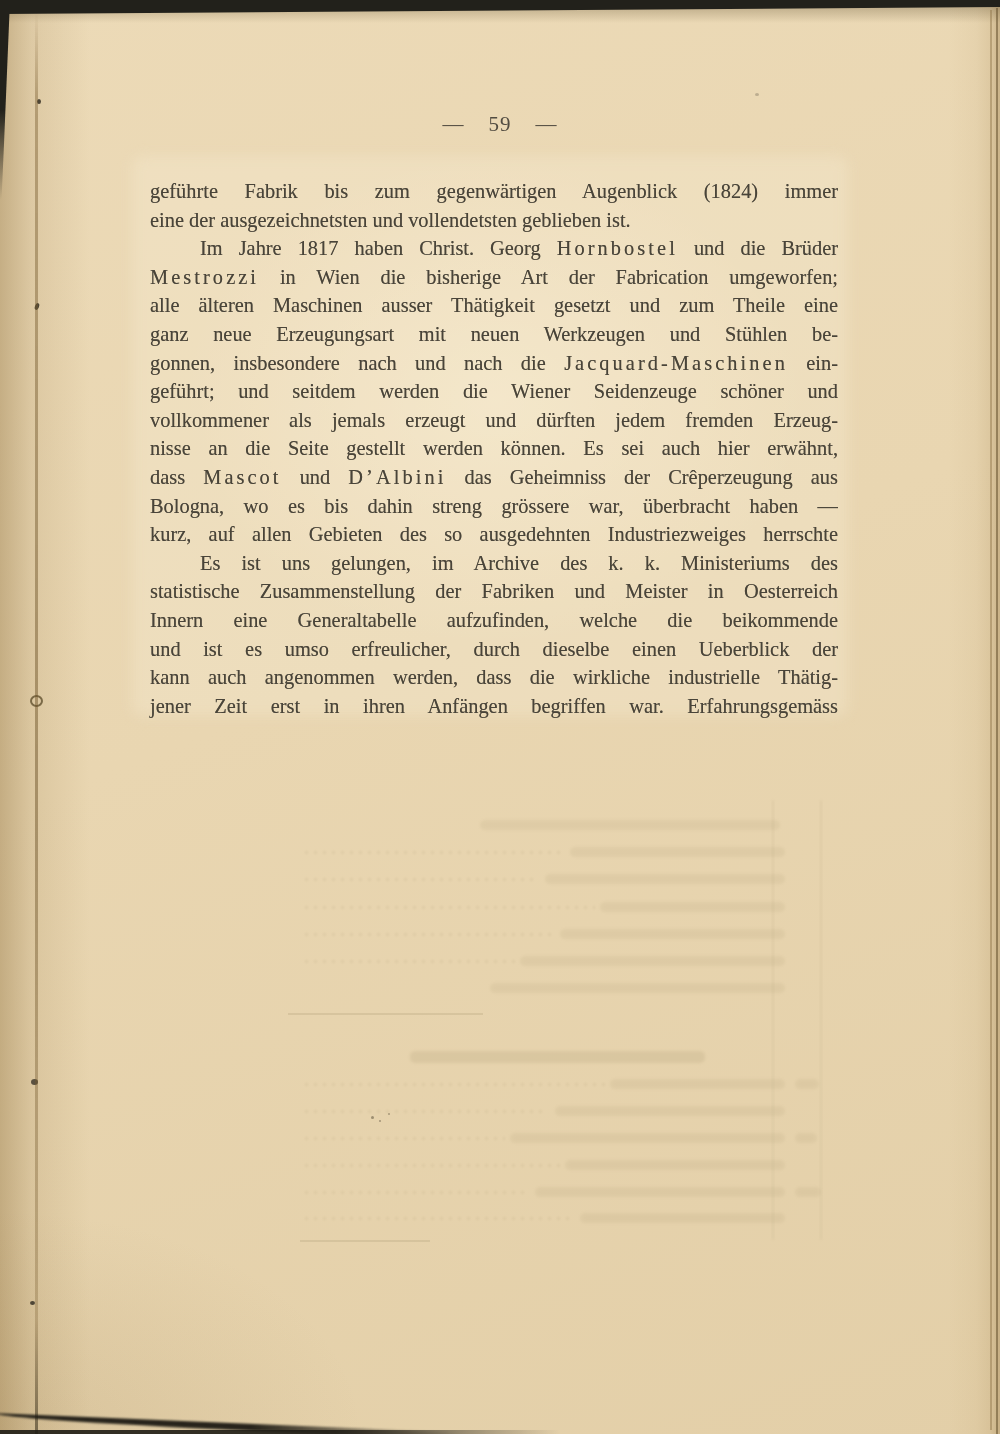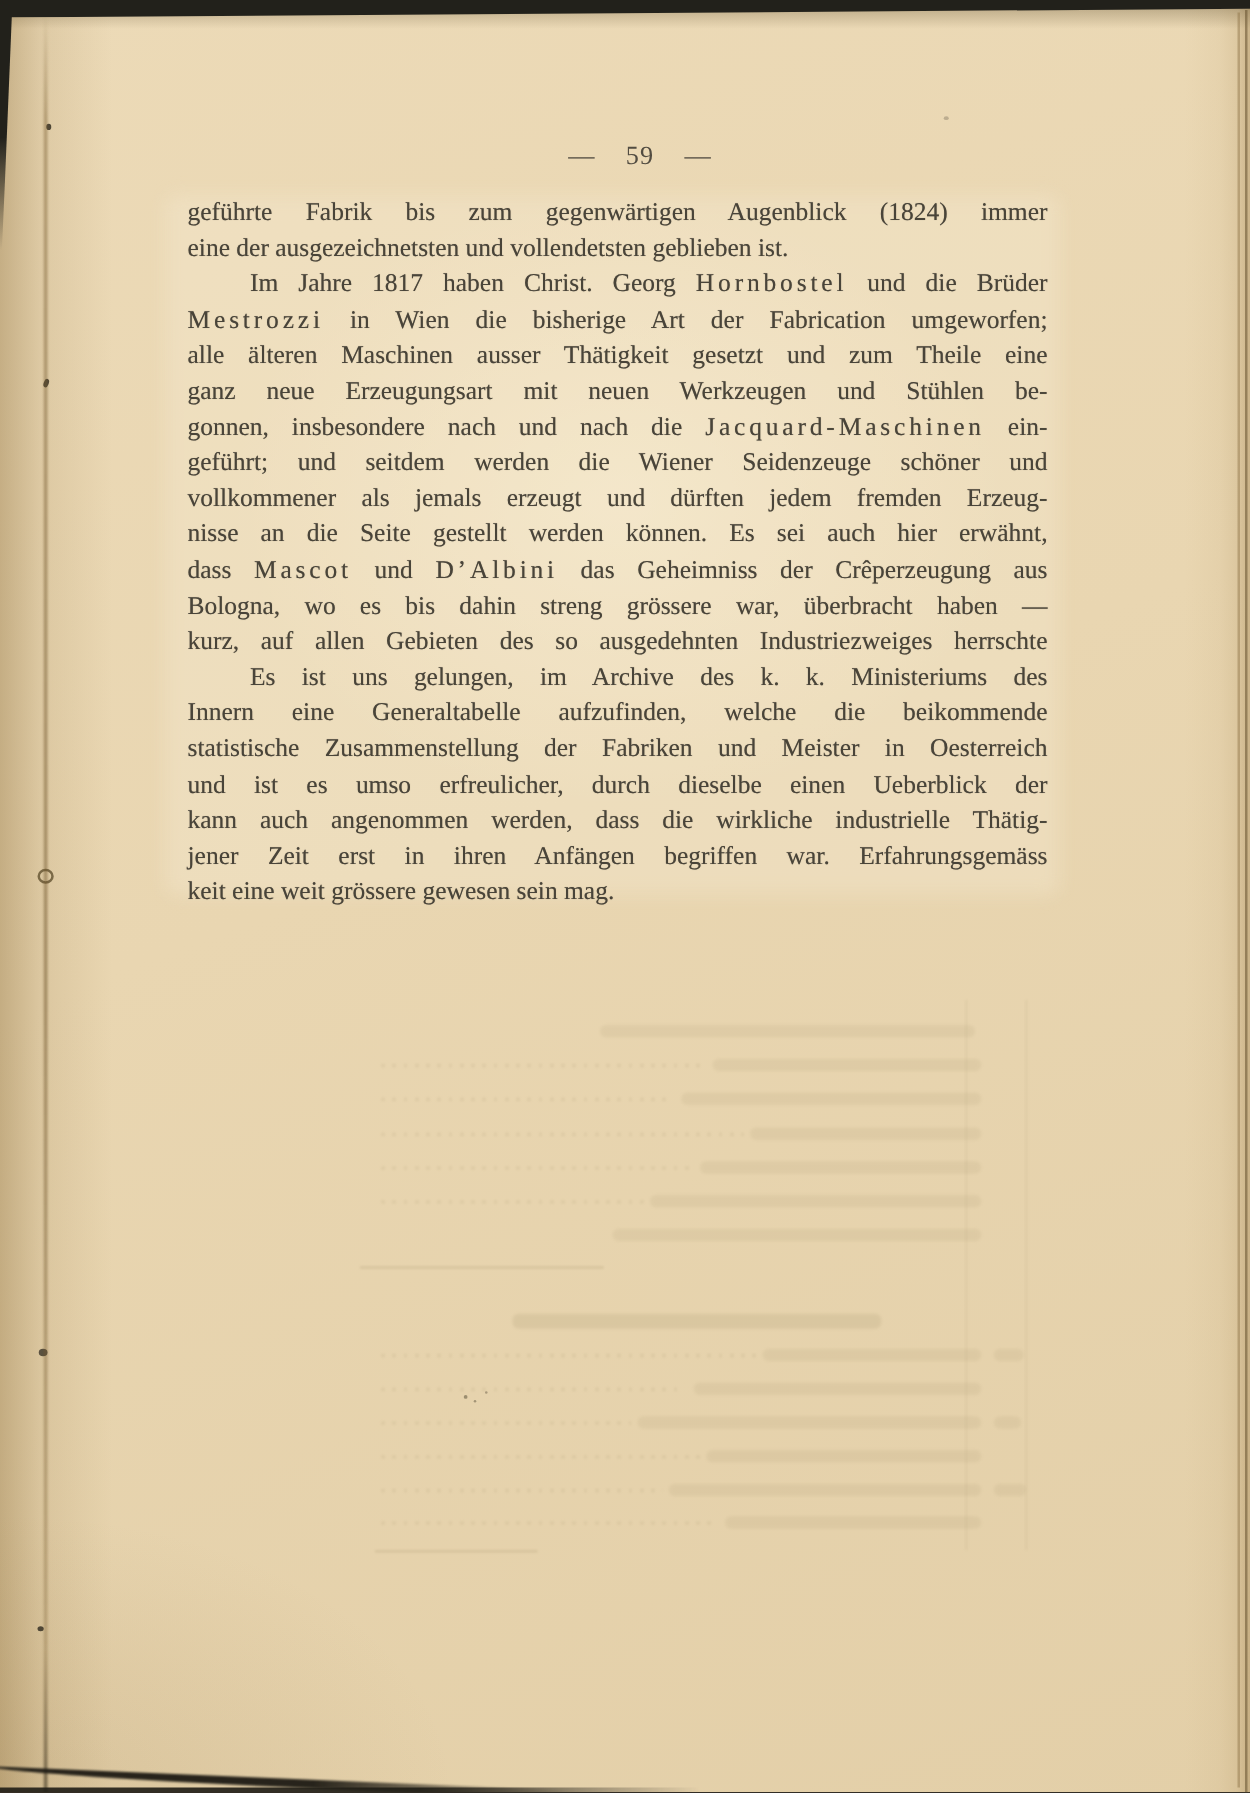--- a/index.html
+++ b/index.html
@@ -38,26 +38,26 @@
   .fore-edge-line-b { position:absolute; top:8px; right:2px; bottom:0; width:2px;
     background:rgba(100,80,45,.55); filter:blur(.5px); }
   .bottom-curve { position:absolute; left:-8px; bottom:14px; width:470px; height:7px;
     background:linear-gradient(90deg, rgba(30,27,20,.95) 0 55%, rgba(30,27,20,0));
     border-radius:0 0 0 60% / 0 0 0 100%;
     transform:rotate(2.4deg); transform-origin:0 100%; filter:blur(1px); }
   .bottom-sliver { position:absolute; bottom:0; left:0; width:560px; height:4px;
     background:linear-gradient(90deg, rgba(31,29,22,.9) 0 60%, rgba(31,29,22,0)); filter:blur(.5px); }
   
   .page-header {
-    position:absolute; top:112px; left:168px; width:688px;
+    position:absolute; top:112px; left:156px; width:688px;
     text-align:center; font-size:21px; color:#524c41; letter-spacing:1px;
   }
   .page-header .num { margin:0 24px; }
   .textblock {
-    position:absolute; left:150px; top:156px; width:688px;
+    position:absolute; left:150px; top:177px; width:688px;
     font-size:20.4px; line-height:28.6px; color:#494439;
     text-shadow:0 0 .6px rgba(73,68,57,.55);
   }
   .line { text-align:justify; text-align-last:justify; height:28.6px; }
   .line.last { text-align-last:left; }
   .line.indent { padding-left:50px; }
   .sp { letter-spacing:.15em; }
   
   .ghost { position:absolute; inset:0; pointer-events:none; }
   .g { position:absolute; background:#9b8a63; opacity:.11; filter:blur(1.4px);
@@ -129,26 +129,25 @@
         <div class="line"><span>gonnen, insbesondere nach und nach die </span><span class="sp">Jacquard-Maschinen</span><span> ein-</span></div>
         <div class="line"><span>geführt; und seitdem werden die Wiener Seidenzeuge schöner und</span></div>
         <div class="line"><span>vollkommener als jemals erzeugt und dürften jedem fremden Erzeug-</span></div>
         <div class="line"><span>nisse an die Seite gestellt werden können. Es sei auch hier erwähnt,</span></div>
         <div class="line"><span>dass </span><span class="sp">Mascot</span><span> und </span><span class="sp">D’Albini</span><span> das Geheimniss der Crêperzeugung aus</span></div>
         <div class="line"><span>Bologna, wo es bis dahin streng grössere war, überbracht haben —</span></div>
         <div class="line"><span>kurz, auf allen Gebieten des so ausgedehnten Industriezweiges herrschte</span></div>
       </div>
       <div>
         <div class="line indent"><span>Es ist uns gelungen, im Archive des k. k. Ministeriums des</span></div>
+        <div class="line"><span>statistische Zusammenstellung der Fabriken und Meister in Oesterreich</span></div>
         <div class="line"><span>Innern eine Generaltabelle aufzufinden, welche die beikommende</span></div>
-        <div class="line"><span>statistische Zusammenstellung der Fabriken und Meister in Oesterreich</span></div>
         <div class="line"><span>und ist es umso erfreulicher, durch dieselbe einen Ueberblick der</span></div>
         <div class="line"><span>kann auch angenommen werden, dass die wirkliche industrielle Thätig-</span></div>
         <div class="line"><span>jener Zeit erst in ihren Anfängen begriffen war. Erfahrungsgemäss</span></div>
-        <div class="line last"><span>keit eine weit grössere gewesen sein mag.</span></div>
       </div>
     </div>
 
     <div class="speck" style="left:37px; top:99px; width:4px; height:5px;"></div>
     <div class="speck" style="left:35px; top:303px; width:4px; height:7px; transform:rotate(20deg);"></div>
     <div class="speck" style="left:30px; top:695px; width:9px; height:8px; background:transparent; border:2px solid rgba(90,74,40,.75);"></div>
     <div class="speck" style="left:31px; top:1079px; width:7px; height:6px; background:#5a5140;"></div>
     <div class="speck" style="left:30px; top:1301px; width:5px; height:4px;"></div>
     <div class="speck" style="left:371px; top:1116px; width:3px; height:3px; background:rgba(107,96,72,.6);"></div>
     <div class="speck" style="left:379px; top:1120px; width:2px; height:2px; background:rgba(107,96,72,.55);"></div>

